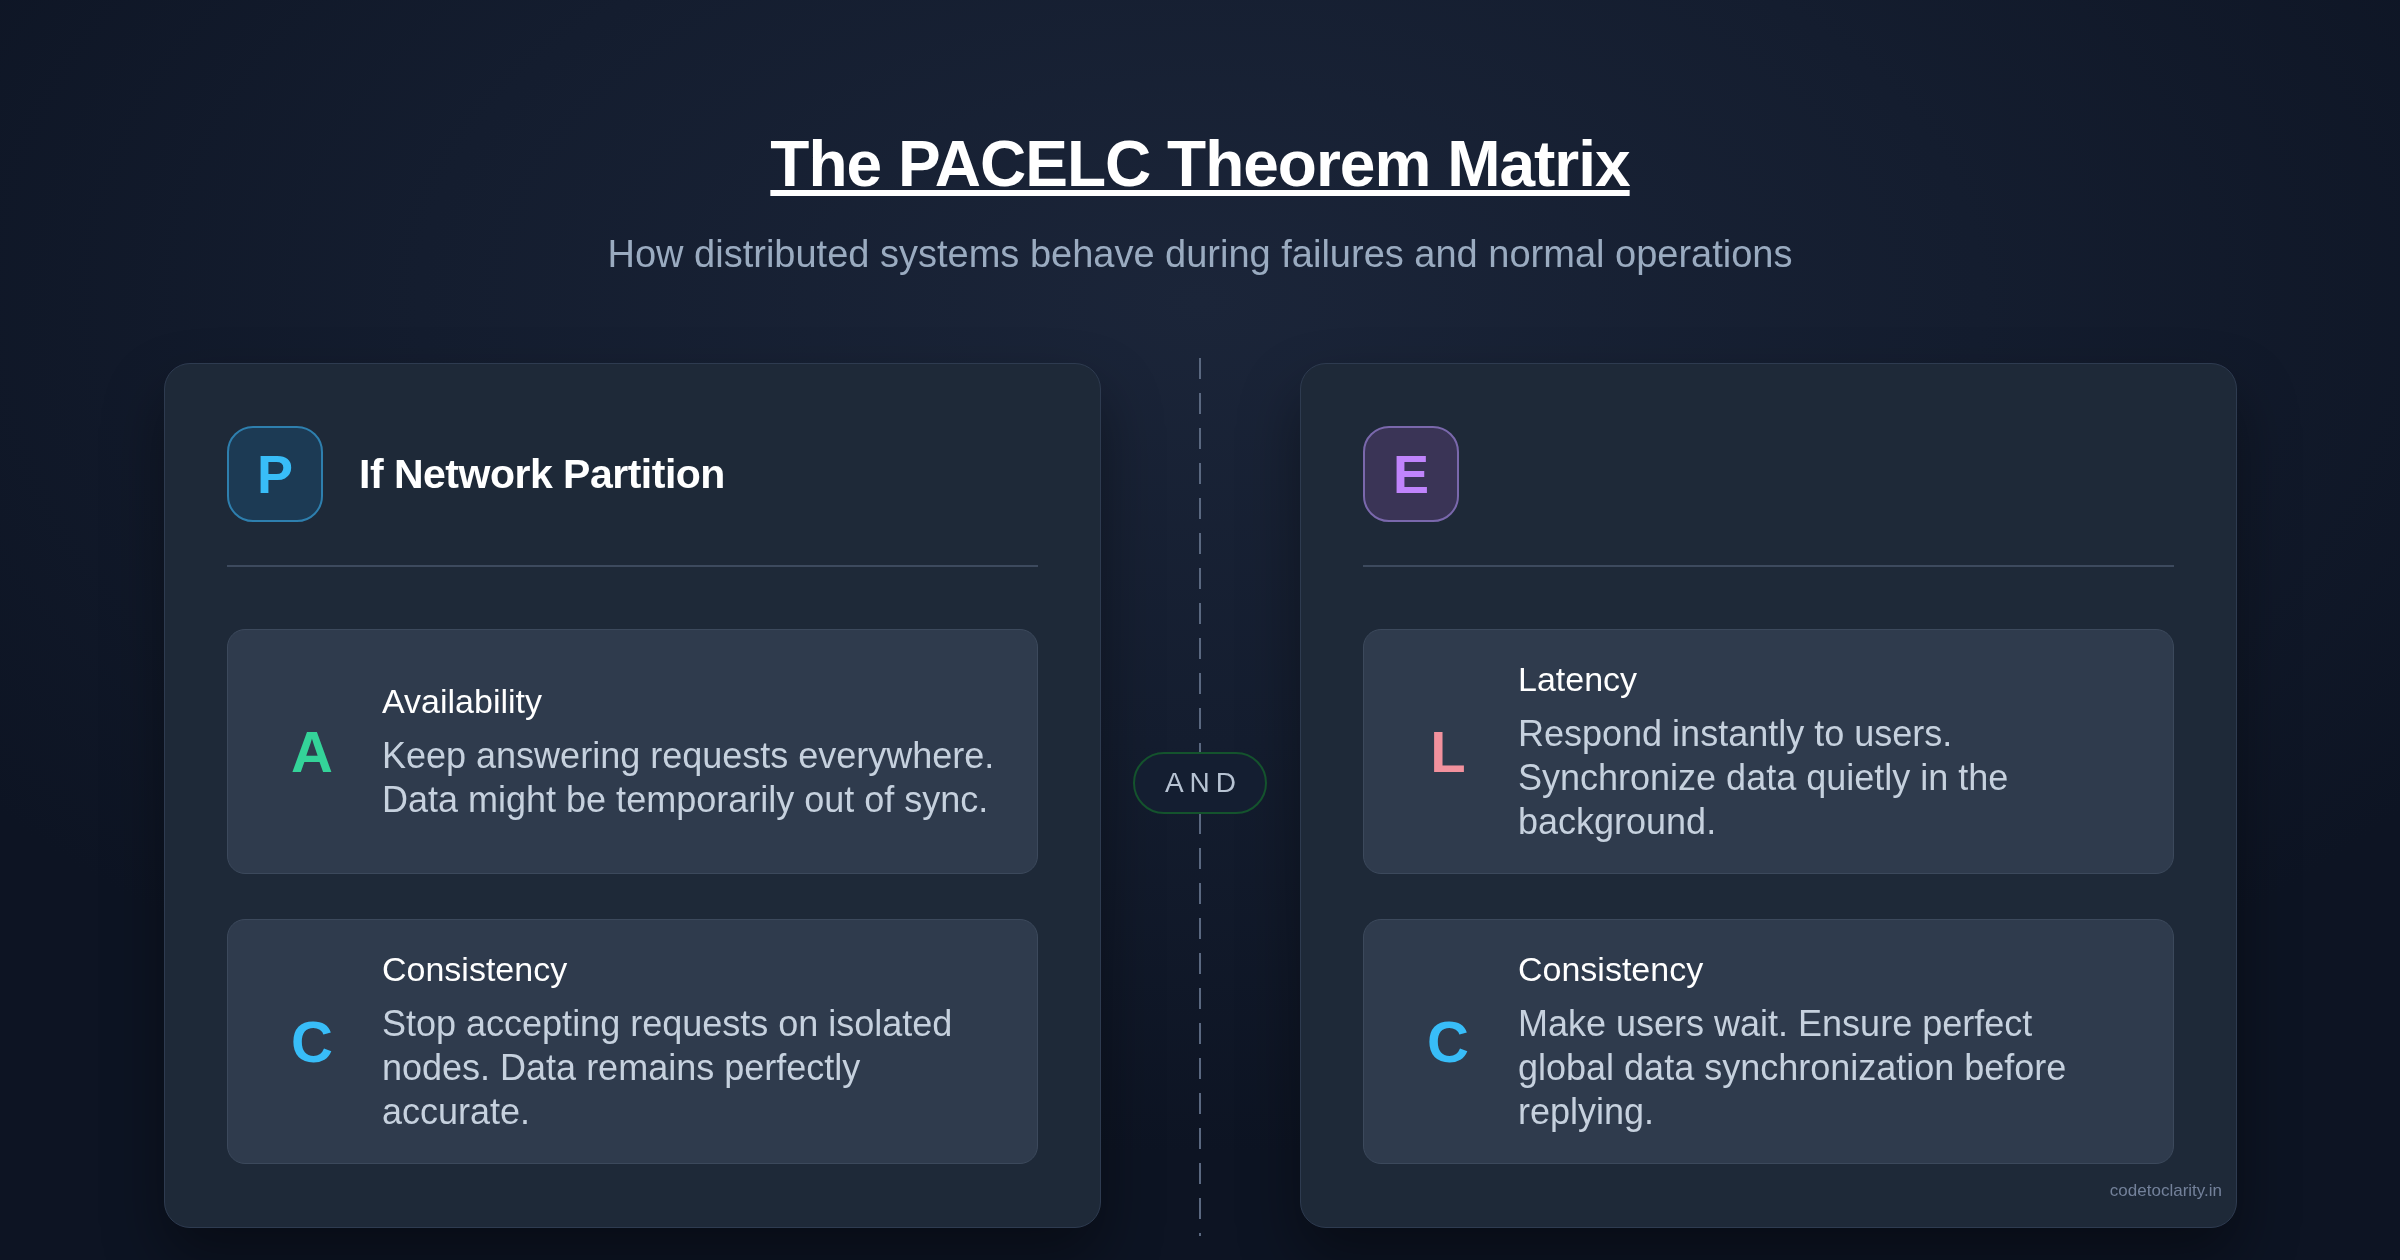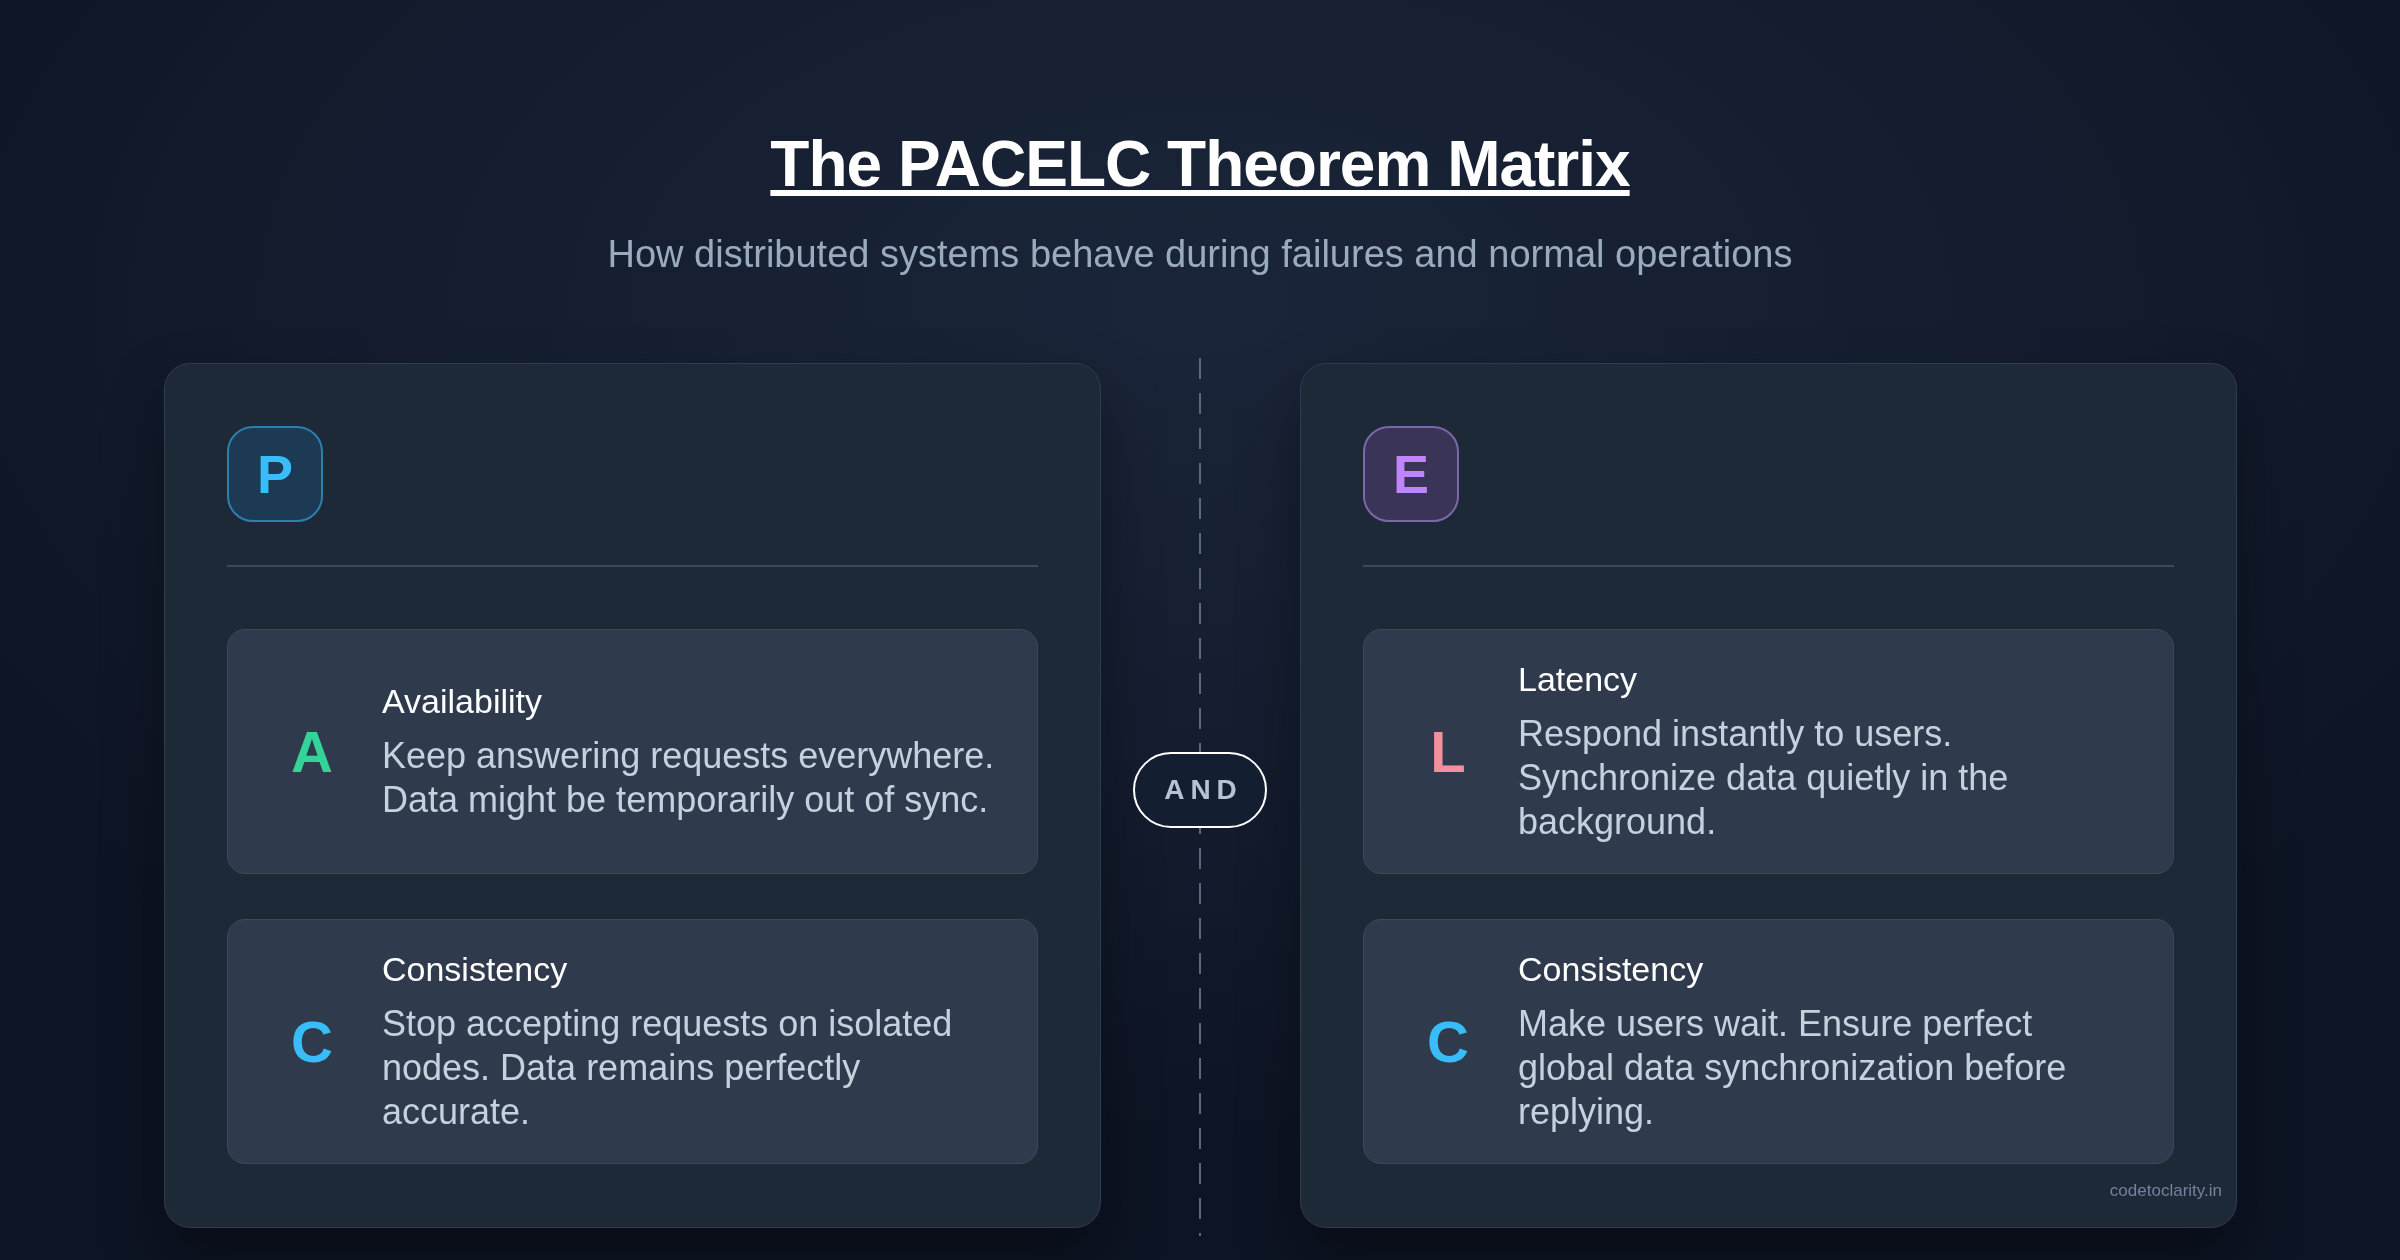--- a/index.html
+++ b/index.html
@@ -62,43 +62,44 @@
     margin-right:42px;
   }
   .card-title { font-size:34px; font-weight:400; color:#ffffff; margin-bottom:13px; }
   .card-desc  { font-size:36px; line-height:44px; color:#c6d1de; max-width:625px; }
 
   .center-divider {
     position:absolute; left:1199px; top:358px; width:2px; height:878px;
     background:repeating-linear-gradient(to bottom, #5a6880 0 21px, transparent 21px 35px);
   }
   .and-pill {
-    position:absolute; left:1133px; top:752px; width:134px; height:76px;
+    position:absolute; left:1133px; top:752px; width:134px; height:62px;
     background:#141e31;
-    border:2px solid #ffffff;
+    border:2px solid #14532d;
     border-radius:40px;
     display:flex; align-items:center; justify-content:center;
-    font-size:28px; font-weight:700; color:#b7c3d3;
+    font-size:28px; font-weight:400; color:#b7c3d3;
     letter-spacing:6px; padding-left:7px;
   }
 
   .watermark {
     position:absolute; right:14px; bottom:26px;
     font-size:17px; color:#73819a;
   }
 </style>
 </head>
 <body>
 
 <h1 class="page-title">The PACELC Theorem Matrix</h1>
 <p class="page-subtitle">How distributed systems behave during failures and normal operations</p>
 
 <section class="panel left">
   <div class="panel-header">
     <div class="badge" style="color: rgb(56, 189, 248); background: rgb(28, 58, 84); border-color: rgb(46, 127, 174);">P</div>
+    <h2 class="panel-heading">If Network Partition</h2>
   </div>
   <hr class="header-divider">
   <div class="cards">
     <div class="card">
       <div class="card-letter" style="color: rgb(52, 211, 153);">A</div>
       <div class="card-text">
         <div class="card-title">Availability</div>
         <div class="card-desc">Keep answering requests everywhere. Data might be temporarily out of sync.</div>
       </div>
     </div>

